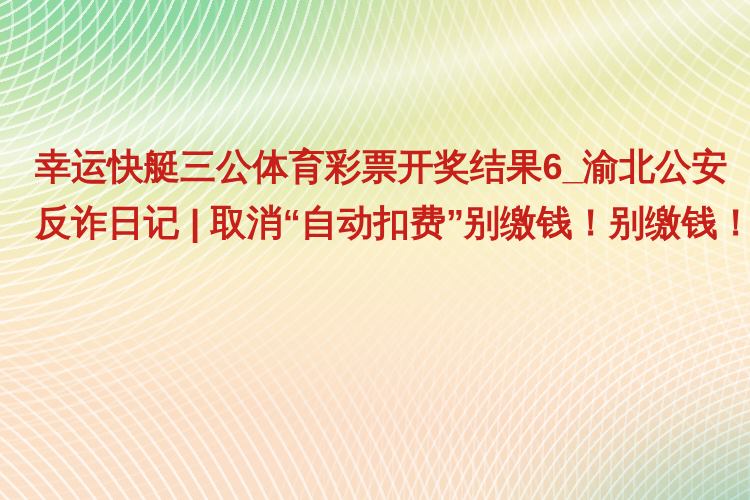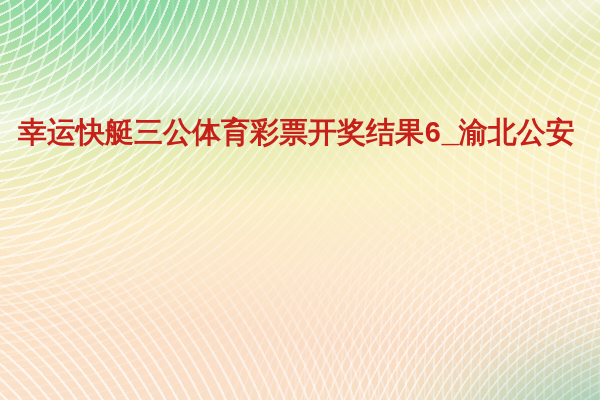--- a/index.html
+++ b/index.html
@@ -107,25 +107,24 @@
   
   #teal {
     background: radial-gradient(ellipse 52% 46% at 104% 110%,
       rgba(96,186,164,0.62) 0%, rgba(130,198,170,0.38) 34%,
       rgba(190,220,180,0.16) 60%, rgba(255,255,255,0) 82%);
   }
 
   
   #headline {
     position: absolute;
-    left: 18px;
+    left: 28px;
     top: 112px;
     width: 566px;
     z-index: 20;
-    font-family: Liberation Mono, monospace;
   }
   .headline-line {
     color: #c7201a;
     font-size: 29px;
     font-weight: 700;
     line-height: 45px;
     letter-spacing: 0px;
     white-space: nowrap;
     text-rendering: optimizeLegibility;
   }
@@ -145,15 +144,16 @@
   <div class="layer arcs" id="arcs-right"></div>
   <div class="layer arcs" id="arcs-bl"></div>
   <div class="layer arcs" id="arcs-br"></div>
   <div class="layer arcs" id="arcs-br-cross"></div>
 
   <div class="layer" id="sweep"></div>
   <div class="layer" id="teal"></div>
 
   <div id="headline">
     <div class="headline-line">幸运快艇三公体育彩票开奖结果6_渝北公安</div>
+    <div class="headline-line">反诈日记 | 取消“自动扣费”别缴钱！别缴钱！</div>
   </div>
 
 </div>
 
 </body></html>

